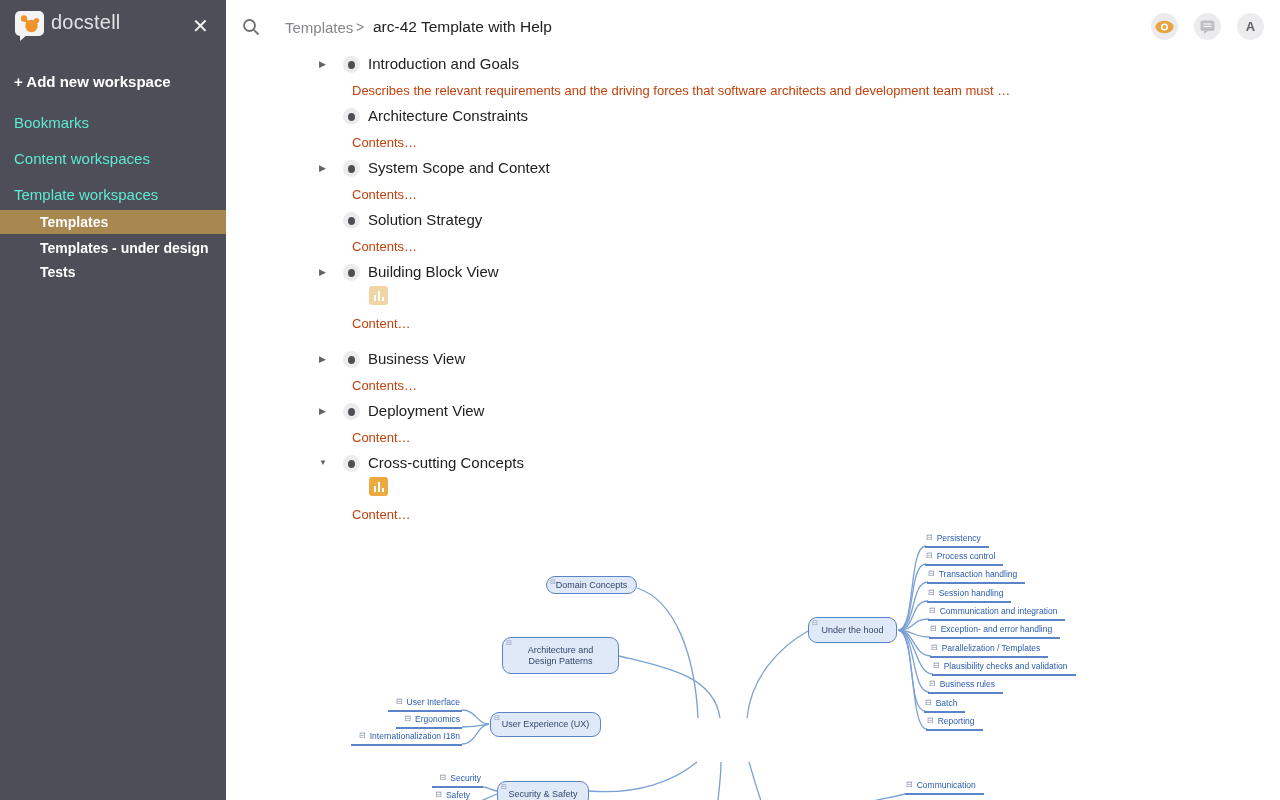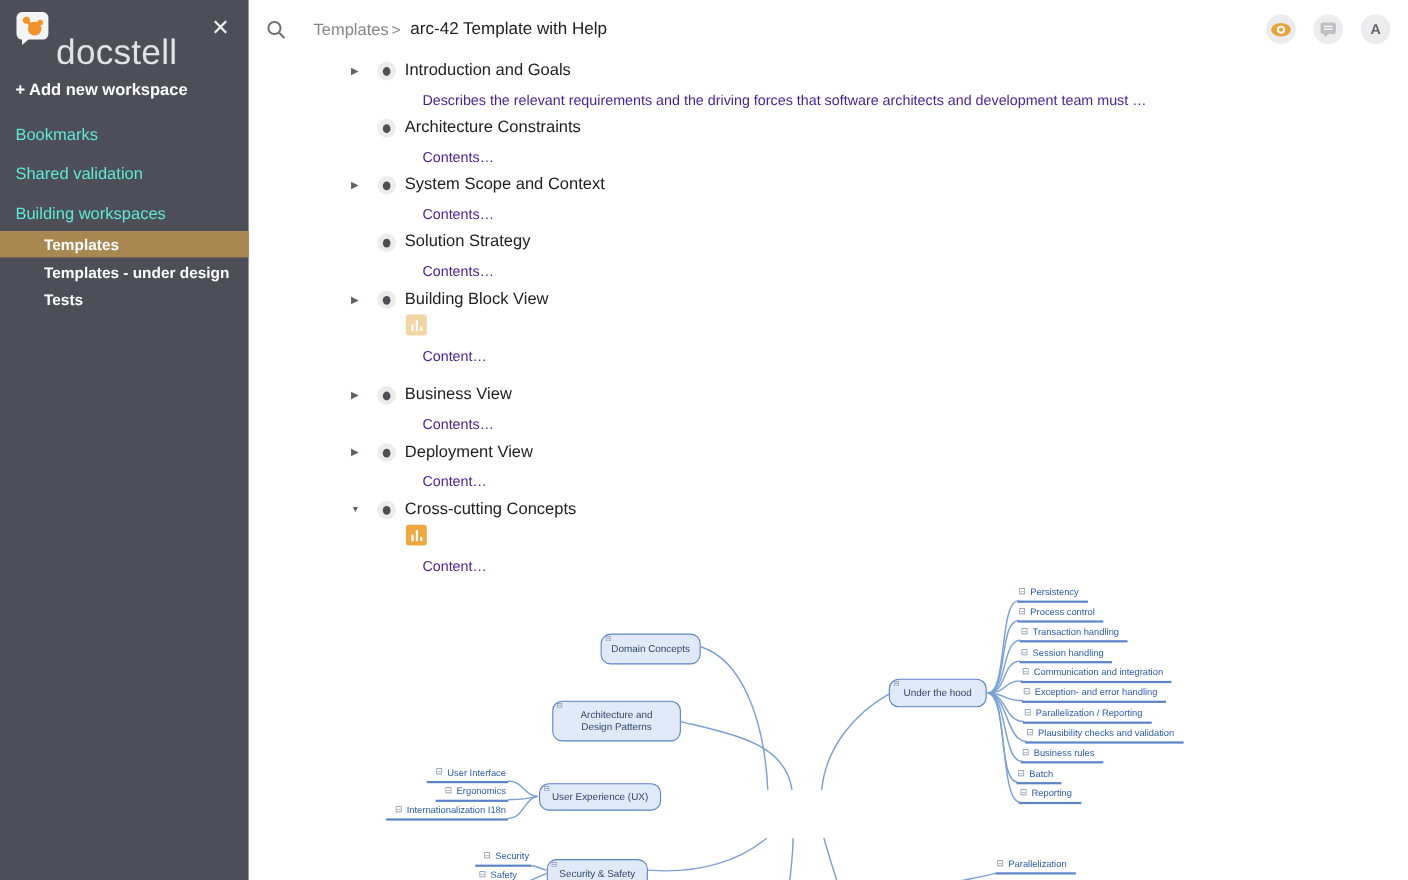--- a/index.html
+++ b/index.html
@@ -4,42 +4,42 @@
 <style>
   * { margin:0; padding:0; box-sizing:border-box; }
   html,body { width:1280px; height:800px; }
   body { font-family:"Liberation Sans", sans-serif; background:#ffffff; }
   .stage { position:relative; width:1280px; height:800px; overflow:hidden; background:#ffffff; }
 
   
   .sidebar { position:absolute; left:0; top:0; width:226px; height:800px; background:#4e4e58; }
   .logo-row { position:absolute; left:0; top:0; width:226px; height:52px; }
   .logo-badge { position:absolute; left:14px; top:10px; width:31px; height:31px; }
-  .logo-text { position:absolute; left:51px; top:29px; font-size:32px; font-weight:400; color:#e2e2e6; letter-spacing:0.2px; }
+  .logo-text { position:absolute; left:51px; top:11px; font-size:20px; font-weight:400; color:#e2e2e6; letter-spacing:0.2px; }
   .close-x { position:absolute; left:192px; top:13px; font-size:20px; color:#f0f0f2; cursor:pointer; line-height:26px; }
   .add-ws { position:absolute; left:14px; top:73px; font-size:15px; font-weight:700; color:#ffffff; cursor:pointer; }
   .side-section { position:absolute; left:14px; font-size:15px; color:#5eead4; }
   .ws-item { position:absolute; left:0; width:226px; height:24px; font-size:14px; font-weight:700; color:#ffffff; line-height:24px; padding-left:40px; cursor:pointer; }
   .ws-item.selected { background:#a98750; }
 
   
   .search-icon { position:absolute; left:242px; top:18px; width:18px; height:18px; }
   .crumb-parent { position:absolute; left:285px; top:19px; font-size:15px; color:#85858b; }
   .crumb-sep { position:absolute; left:356px; top:19px; font-size:14px; color:#85858b; }
   .crumb-current { position:absolute; left:373px; top:18px; font-size:15.5px; color:#212121; }
   .circle-btn { position:absolute; top:13px; width:27px; height:27px; border-radius:50%; background:#ececee; display:flex; align-items:center; justify-content:center; cursor:pointer; }
   .avatar-letter { font-size:13px; font-weight:700; color:#5f6368; }
 
   
   .row { position:absolute; height:20px; }
   .tri { position:absolute; left:319px; width:12px; font-size:9px; color:#5f6368; top:4px; cursor:pointer; }
   .bullet { position:absolute; left:343px; top:1px; width:17px; height:17px; border-radius:50%; background:#ececec; display:flex; align-items:center; justify-content:center; cursor:pointer; }
   .bullet .dot { width:7px; height:8px; border-radius:50%; background:#4e4e55; }
   .o-title { position:absolute; left:368px; top:0; font-size:15px; color:#212121; white-space:nowrap; cursor:text; }
-  .subrow { position:absolute; left:384px; font-size:13px; color:#4c1d95; white-space:nowrap; cursor:text; }
+  .subrow { position:absolute; left:352px; font-size:13px; color:#c2410c; white-space:nowrap; cursor:text; }
   .attach { position:absolute; left:369px; width:19px; height:19px; border-radius:3px; display:flex; align-items:flex-end; justify-content:center; gap:2px; padding-bottom:4px; cursor:pointer; }
   .attach.tan { background:#f2d5a4; }
   .attach.orange { background:#eba93f; }
   .attach i { display:block; width:2px; background:#ffffff; }
 
   
   .mm-lines { position:absolute; left:0; top:0; width:1280px; height:800px; pointer-events:none; }
   .mm-node { position:absolute; background:#dfe9f8; border:1.4px solid #5b83c8; border-radius:9px; display:flex; align-items:center; justify-content:center; text-align:center; color:#33476b; font-size:9px; line-height:10.5px; cursor:pointer; }
   .mm-node .corner { position:absolute; top:1px; left:3px; font-size:7px; color:#8b99af; line-height:7px; }
   .mm-center { position:absolute; left:668px; top:718px; width:104px; height:44px; background:#d8e5f6; border:2.5px solid #5f81b0; border-radius:11px; display:flex; align-items:center; justify-content:center; text-align:center; font-size:10px; font-weight:700; color:#1c3c6e; line-height:11.5px; padding:0 10px; cursor:pointer; }
@@ -61,22 +61,22 @@
         <circle cx="17.5" cy="16" r="6.2" fill="#f0932b"></circle>
         <circle cx="22.5" cy="10.5" r="2.6" fill="#f0932b"></circle>
       </svg>
       <span class="logo-text">docstell</span>
       <span class="close-x">✕</span>
     </div>
 
     <div class="add-ws">+ Add new workspace</div>
 
     <div class="side-section" style="top:114px;">Bookmarks</div>
-    <div class="side-section" style="top:150px;">Shared validation</div>
-    <div class="side-section" style="top:186px;">Building workspaces</div>
+    <div class="side-section" style="top:150px;">Content workspaces</div>
+    <div class="side-section" style="top:186px;">Template workspaces</div>
 
     <div class="ws-item selected" style="top:210px;">Templates</div>
     <div class="ws-item" style="top:236px;">Templates - under design</div>
     <div class="ws-item" style="top:260px;">Tests</div>
   </div>
 
   <svg class="search-icon" viewBox="0 0 18 18">
     <circle cx="7.5" cy="7.5" r="5.5" fill="none" stroke="#6e6e73" stroke-width="1.8"></circle>
     <line x1="11.8" y1="11.8" x2="16.5" y2="16.5" stroke="#6e6e73" stroke-width="1.8"></line>
   </svg>
@@ -210,21 +210,21 @@
       <path d="M489,724 C477,724 476,710 462,710"></path>
       <path d="M489,724 C479,726 476,727 462,727"></path>
       <path d="M489,724 C477,725 476,744 462,744"></path>
 
       <path d="M497,791 C491,790 488,787 483,787"></path>
       <path d="M497,794 C490,797 483,800 476,803"></path>
     </g>
   </svg>
 
 
-  <div class="mm-node" style="left:546px;top:576px;width:91px;height:28px;align-items:center;">
+  <div class="mm-node" style="left:546px;top:576px;width:91px;height:18px;align-items:center;">
     <span class="corner">⊟</span>
     <span>Domain Concepts</span>
   </div>
   <div class="mm-node" style="left:502px;top:637px;width:117px;height:37px;padding:0 24px;">
     <span class="corner">⊟</span>
     <span>Architecture and Design Patterns</span>
   </div>
   <div class="mm-node" style="left:490px;top:712px;width:111px;height:25px;">
     <span class="corner">⊟</span>
     <span>User Experience (UX)</span>
@@ -257,21 +257,21 @@
   <div class="leaf" style="left:928px;top:606px;">
       <span class="nico">⊟</span>
       <span>Communication and integration</span>
     </div>
   <div class="leaf" style="left:929px;top:624px;">
       <span class="nico">⊟</span>
       <span>Exception- and error handling</span>
     </div>
   <div class="leaf" style="left:930px;top:643px;">
       <span class="nico">⊟</span>
-      <span>Parallelization / Reporting</span>
+      <span>Parallelization / Templates</span>
     </div>
   <div class="leaf" style="left:932px;top:661px;">
       <span class="nico">⊟</span>
       <span>Plausibility checks and validation</span>
     </div>
   <div class="leaf" style="left:928px;top:679px;">
       <span class="nico">⊟</span>
       <span>Business rules</span>
     </div>
   <div class="leaf" style="left:924px;top:698px;">
@@ -300,16 +300,16 @@
       <span class="nico">⊟</span>
       <span>Security</span>
     </div>
   <div class="leaf" style="right:808px;top:790px;padding:0 2px 2px 8px;">
       <span class="nico">⊟</span>
       <span>Safety</span>
     </div>
 
   <div class="leaf" style="left:905px;top:780px;">
       <span class="nico">⊟</span>
-      <span>Parallelization</span>
+      <span>Communication</span>
     </div>
 
 </div>
 
 </body></html>

